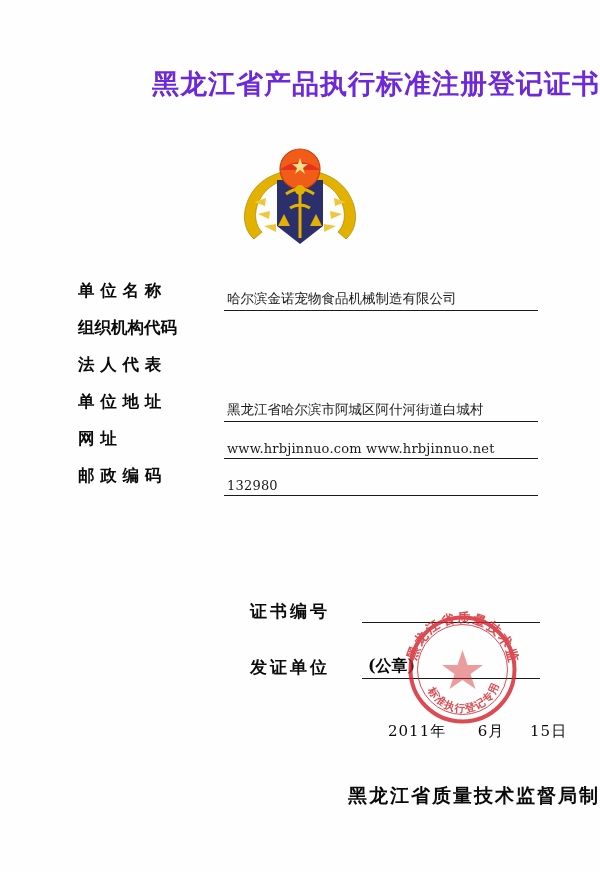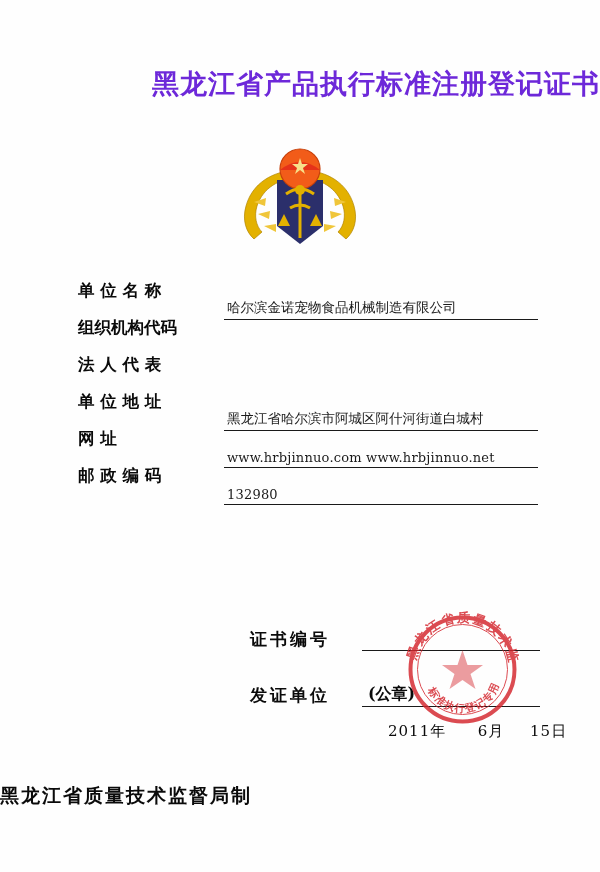--- a/index.html
+++ b/index.html
@@ -62,21 +62,21 @@
     font-size: 16.5px;
     color: #0a0a0a;
     display: flex;
     justify-content: space-between;
     margin-left: 16px;
   }
   .field-value-wrap {
     position: absolute;
     left: 162px;
     right: 0;
-    top: 13px;
+    top: 4px;
     height: 28px;
     border-bottom: 1px solid #1a1a1a;
   }
   .field-value {
     position: absolute;
     left: 3px;
     bottom: 2px;
     font-family: "DejaVu Serif", "Liberation Serif", serif;
     font-size: 13.5px;
     color: #1a1a1a;
@@ -86,21 +86,20 @@
     font-family: "DejaVu Serif", "Liberation Serif", serif;
     font-size: 13px;
     letter-spacing: 0.2px;
   }
   
   .lower {
     position: absolute;
     top: 598px;
     left: 250px;
     width: 290px;
-    margin-top: 28px;
   }
   .lower-row {
     position: relative;
     height: 56px;
   }
   .lower-label {
     position: absolute;
     left: 0;
     top: 2px;
     width: 108px;
@@ -150,21 +149,21 @@
     width: 135px;
     height: 135px;
     pointer-events: none;
   }
   
   .footer {
     position: absolute;
     top: 783px;
     left: 0;
     width: 600px;
-    text-align: left;
+    text-align: right;
     font-family: "DejaVu Serif", "Liberation Serif", serif;
     font-weight: bold;
     font-size: 19px;
     letter-spacing: 2px;
     color: #0a0a0a;
   }
 </style>
 </head>
 <body>
 

